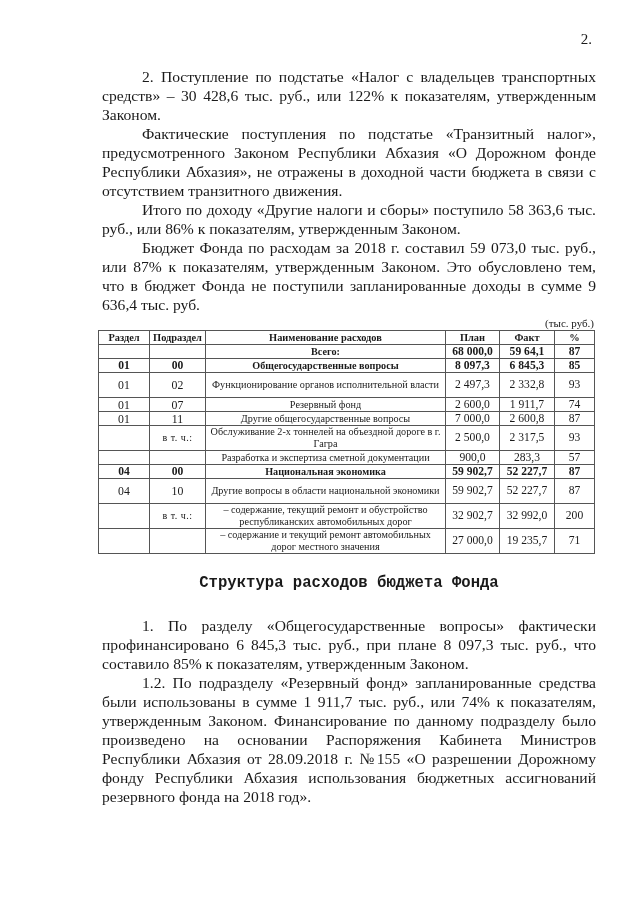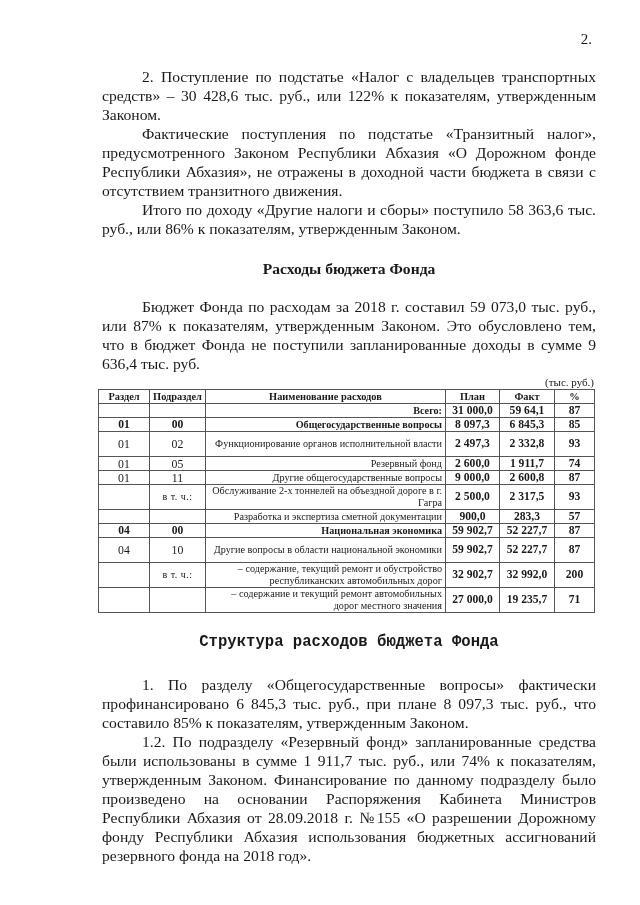--- a/index.html
+++ b/index.html
@@ -29,61 +29,60 @@
   }
   table {
     border-collapse: collapse; width: 497px; margin-left: -4px;
     font-size: 10.2px; line-height: 12px;
   }
   th, td {
     border: 1px solid #555; padding: 0 3px; vertical-align: middle;
   }
   th { font-weight: bold; text-align: center; height: 13px; font-size: 10.4px; }
   td.c { text-align: center; }
-  td.num { text-align: center; font-size: 11.6px; font-weight: bold; }
-  td.name { text-align: right; }
+  td.num { text-align: center; font-size: 11.6px; }
+  td.name { text-align: center; }
   tr.bold td { font-weight: bold; }
   tr.bold td.num { font-size: 11.6px; }
   tr.bold td.c { font-size: 11.6px; }
   td.code { font-size: 11.8px; }
   tr.r1 td { height: 13px; }
   tr.r2 td { height: 24px; }
   td.vtch { font-size: 10px; letter-spacing: 0.5px; }
 </style>
 </head>
 <body>
 
 <div class="page-num">2.</div>
 
 <div class="content">
   <p>2. Поступление по подстатье «Налог с владельцев транспортных средств» – 30 428,6 тыс. руб., или 122% к показателям, утвержденным Законом.</p>
   <p>Фактические поступления по подстатье «Транзитный налог», предусмотренного Законом Республики Абхазия «О Дорожном фонде Республики Абхазия», не отражены в доходной части бюджета в связи с отсутствием транзитного движения.</p>
   <p>Итого по доходу «Другие налоги и сборы» поступило 58 363,6 тыс. руб., или 86% к показателям, утвержденным Законом.</p>
 
-  <h2 class="heading h1">Расходы бюджета Фонда</h2>
   <p>Бюджет Фонда по расходам за 2018 г. составил 59 073,0 тыс. руб., или 87% к показателям, утвержденным Законом. Это обусловлено тем, что в бюджет Фонда не поступили запланированные доходы в сумме 9 636,4 тыс. руб.</p>
   <div class="unit">(тыс. руб.)</div>
 
   <table>
     <thead>
       <tr>
         <th style="width:44px">Раздел</th>
         <th style="width:49px">Подраздел</th>
         <th>Наименование расходов</th>
         <th style="width:47px">План</th>
         <th style="width:48px">Факт</th>
         <th style="width:33px">%</th>
       </tr>
     </thead>
     <tbody>
       <tr class="bold r1">
         <td class="c code"></td>
         <td class="c code"></td>
         <td class="name">Всего:</td>
-        <td class="num">31 000,0</td>
+        <td class="num">68 000,0</td>
         <td class="num">59 64,1</td>
         <td class="num">87</td>
       </tr>
       <tr class="bold r1">
         <td class="c code">01</td>
         <td class="c code">00</td>
         <td class="name">Общегосударственные вопросы</td>
         <td class="num">8 097,3</td>
         <td class="num">6 845,3</td>
         <td class="num">85</td>
@@ -91,31 +90,31 @@
       <tr class="r2">
         <td class="c code">01</td>
         <td class="c code">02</td>
         <td class="name">Функционирование органов исполнительной власти</td>
         <td class="num">2 497,3</td>
         <td class="num">2 332,8</td>
         <td class="num">93</td>
       </tr>
       <tr class="r1">
         <td class="c code">01</td>
-        <td class="c code">05</td>
+        <td class="c code">07</td>
         <td class="name">Резервный фонд</td>
         <td class="num">2 600,0</td>
         <td class="num">1 911,7</td>
         <td class="num">74</td>
       </tr>
       <tr class="r1">
         <td class="c code">01</td>
         <td class="c code">11</td>
         <td class="name">Другие общегосударственные вопросы</td>
-        <td class="num">9 000,0</td>
+        <td class="num">7 000,0</td>
         <td class="num">2 600,8</td>
         <td class="num">87</td>
       </tr>
       <tr class="r2">
         <td class="c code"></td>
         <td class="c vtch">в т. ч.:</td>
         <td class="name">Обслуживание 2-х тоннелей на объездной дороге в г. Гагра</td>
         <td class="num">2 500,0</td>
         <td class="num">2 317,5</td>
         <td class="num">93</td>

